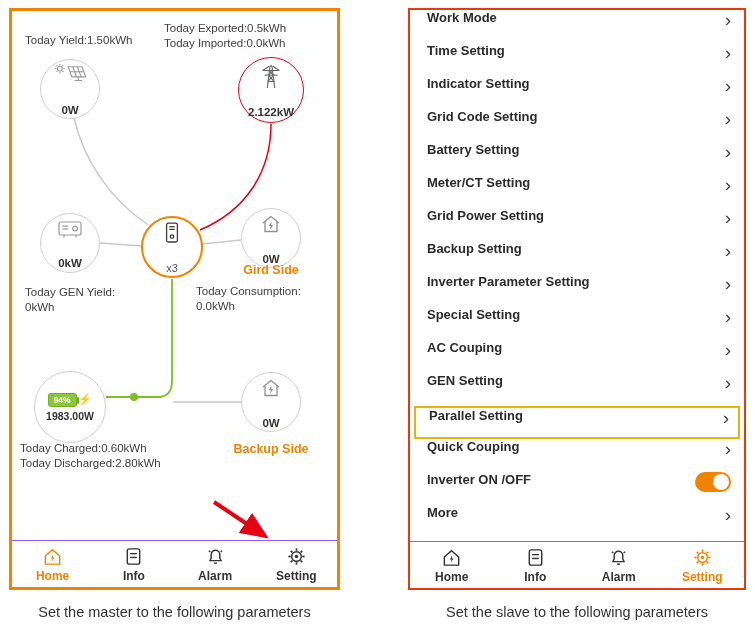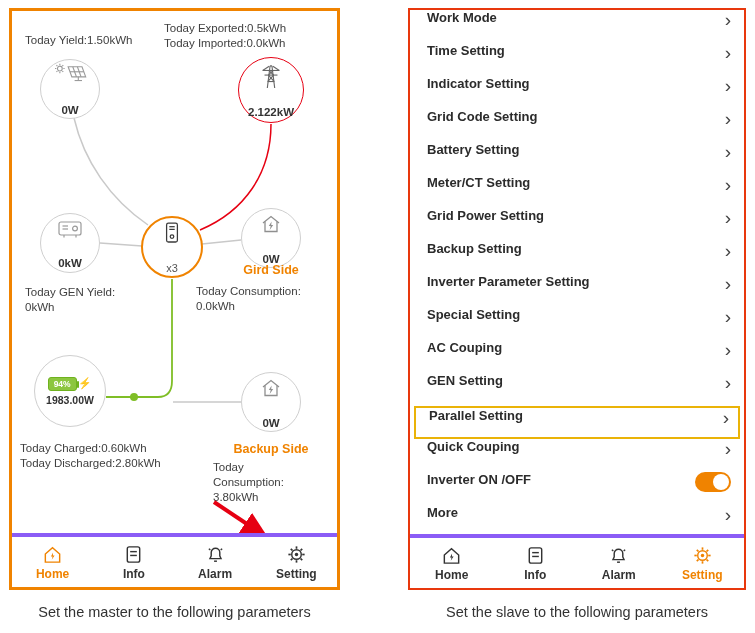--- a/index.html
+++ b/index.html
@@ -29,22 +29,22 @@
     border-radius:3px; background:#8CC63F; color:#fff; font-size:8.5px; font-weight:700;
     display:flex; align-items:center; justify-content:center; }
   .batt-body::after { content:""; position:absolute; right:-3.5px; top:3px; width:2.5px;
     height:7px; background:#6FB21E; border-radius:1px; }
   .batt-bolt { color:#5aa418; font-size:11px; }
   .batt-pw { font-size:10.5px; font-weight:700; color:#333; }
 
   .red-arrow { position:absolute; z-index:3; }
 
   
-  .nav { position:absolute; left:0; right:0; bottom:0; height:54px;
-    border-top:4px solid #8b5cf6; display:flex; background:#fff; z-index:4; }
+  .nav { position:absolute; left:0; right:0; bottom:0; height:47px;
+    border-top:1px solid #8b5cf6; display:flex; background:#fff; z-index:4; }
   .nav-item { flex:1; display:flex; flex-direction:column; align-items:center;
     justify-content:center; gap:2px; font-size:12px; font-weight:600; color:#333; cursor:pointer; }
   .nav-item.active { color:#F08300; }
   .nav-item svg { display:block; }
 
   
   .menu { position:absolute; left:0; right:0; top:0; }
   .menu-row { height:33px; display:flex; align-items:flex-start; justify-content:space-between;
     padding:0 13px 0 17px; cursor:pointer; }
   .menu-label { font-size:13px; font-weight:700; color:#2b2b2b; }
@@ -165,21 +165,21 @@
   <div class="flabel" style="left:184px; top:273px;">
     <div>Today Consumption:</div>
     <div>0.0kWh</div>
   </div>
 
   <div class="flabel" style="left:13px; top:274px;">
     <div>Today GEN Yield:</div>
     <div>0kWh</div>
   </div>
 
-  <div class="node" style="left:22px; top:344px; width:72px; height:72px; gap:3px;">
+  <div class="node" style="left:22px; top:360px; width:72px; height:72px; gap:3px;">
     <span class="batt">
       <span class="batt-body">94%</span>
       <span class="batt-bolt">⚡</span>
     </span>
     <span class="batt-pw">1983.00W</span>
   </div>
 
   <div class="flabel" style="left:8px; top:430px;">
     <div>Today Charged:0.60kWh</div>
     <div>Today Discharged:2.80kWh</div>
@@ -191,25 +191,20 @@
         <path d="M4 11 L12 4.5 L20 11"></path>
           <path d="M6 9.5 V19.5 H18 V9.5"></path>
       </g>
       <path d="M12.6 9.5 L9.8 14 h1.9 l-1 4 3.5-5 h-2 Z" fill="#8f8f8f"></path>
     </svg>
     <span class="pw">0W</span>
   </div>
 
   <div class="side-title" style="left:218px; top:431px; width:82px;">Backup Side</div>
 
-  <div class="flabel" style="left:201px; top:449px;">
-    <div>Today</div>
-    <div>Consumption:</div>
-    <div>3.80kWh</div>
-  </div>
 
   <svg class="red-arrow" style="left:192px; top:483px;" width="78" height="52">
     <defs>
       <marker id="ah" markerWidth="8" markerHeight="8" refX="5" refY="3" orient="auto">
         <path d="M0,0 L7,3 L0,6 Z" fill="#E60012"></path>
       </marker>
     </defs>
     <line x1="10" y1="8" x2="58" y2="40" stroke="#E60012" stroke-width="4" marker-end="url(#ah)"></line>
   </svg>
 

